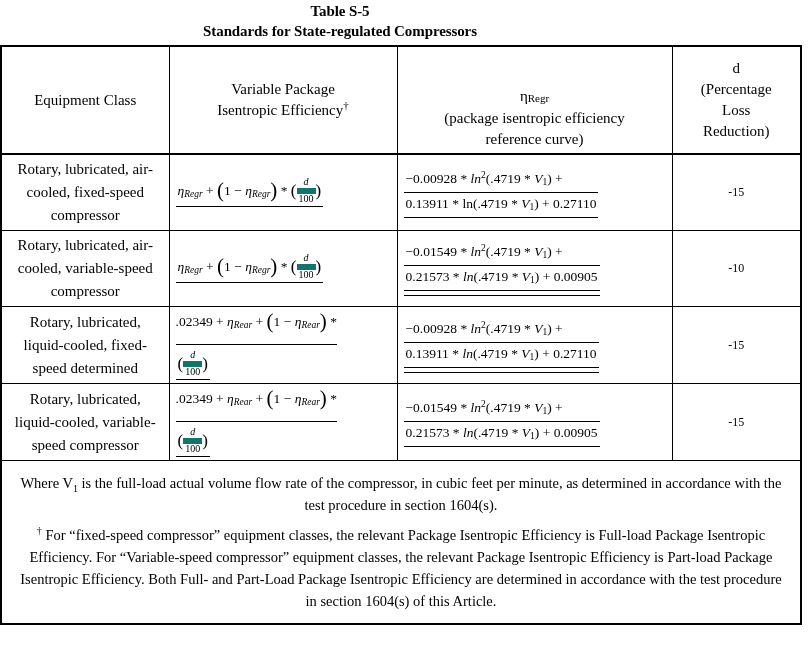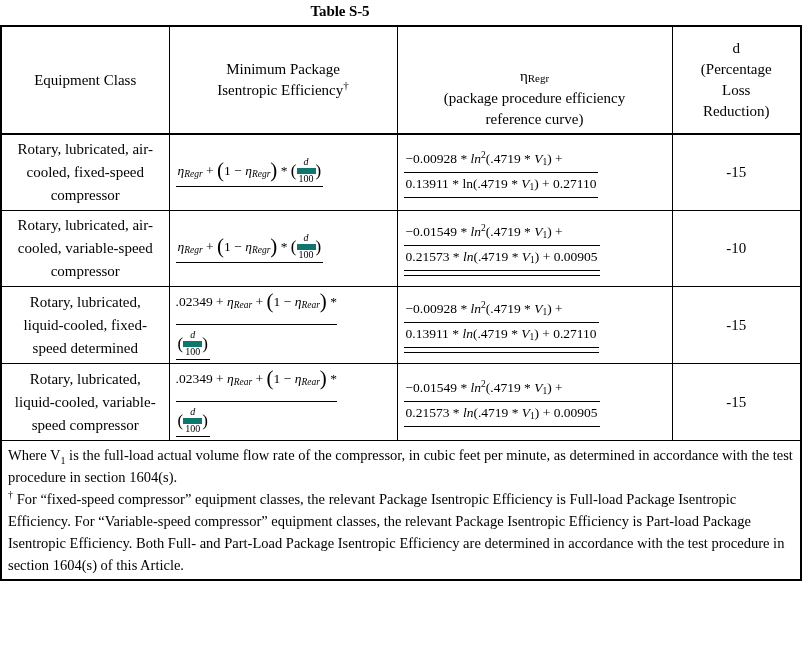--- a/index.html
+++ b/index.html
@@ -82,21 +82,21 @@
     font-size: 15px;
     line-height: 23px;
     text-align: center;
     vertical-align: middle;
     padding-left: 7px;
   }
 
   
   td.d-val {
     text-align: center;
-    font-size: 15px;
+    font-size: 12px;
   }
 
   
   td.formula {
     text-align: left;
     vertical-align: middle;
     padding: 2px 4px;
   }
   .fml {
     display: inline-block;
@@ -203,61 +203,63 @@
 
   
   td.footnote {
     font-size: 14.5px;
     line-height: 22px;
     text-align: left;
     padding: 4px 8px 6px 8px;
     border-top: 2.5px solid #000;
   }
   .fn-p {
-    margin: 0;
+    margin: 8px;
+    text-align: center;
   }
   .fn-dagger {
     font-size: 10px;
     vertical-align: super;
     line-height: 0;
   }
   .v1sub {
     font-size: 10px;
     vertical-align: sub;
     line-height: 0;
   }
 </style>
 </head>
 <body>
 
 <div class="page">
 
   <div class="title-block">
     <div class="title-line-1">Table S-5</div>
+    <div class="title-line-2">Standards for State-regulated Compressors</div>
   </div>
 
   <table class="std-table">
     <colgroup>
       <col class="c1">
         <col class="c2">
         <col class="c3">
         <col class="c4">
     </colgroup>
     <tbody>
       <tr class="header-row">
         <td>
           <span>Equipment Class</span>
         </td>
         <td>
-          <div>Minimum Package</div>
+          <div>Variable Package</div>
           <div><span>Isentropic Efficiency</span><span class="dagger">†</span></div>
         </td>
         <td>
           <div class="hdr-eta"><span>η</span><span class="sub">Regr</span></div>
-          <div>(package procedure efficiency</div>
+          <div>(package isentropic efficiency</div>
           <div>reference curve)</div>
         </td>
         <td>
           <div>d</div>
           <div>(Percentage</div>
           <div>Loss</div>
           <div>Reduction)</div>
         </td>
       </tr>
 

